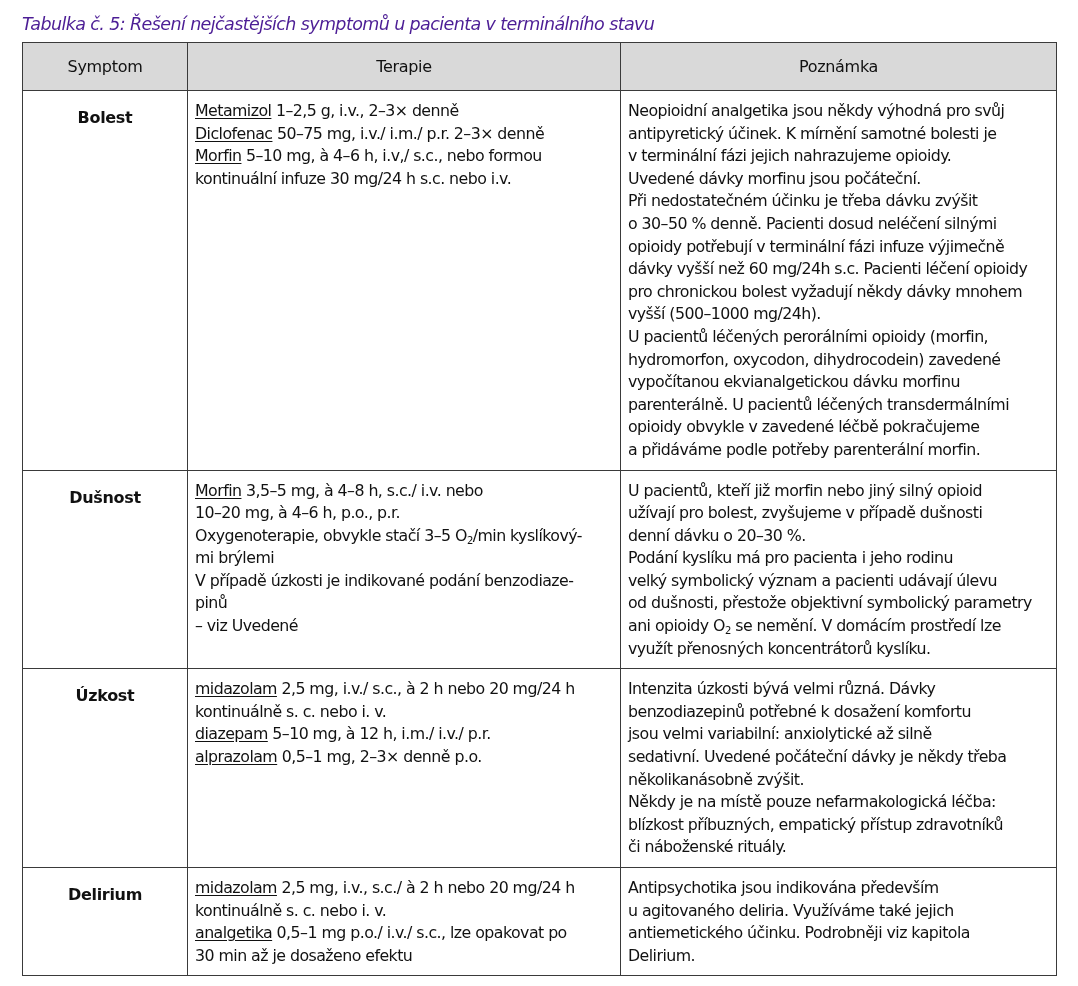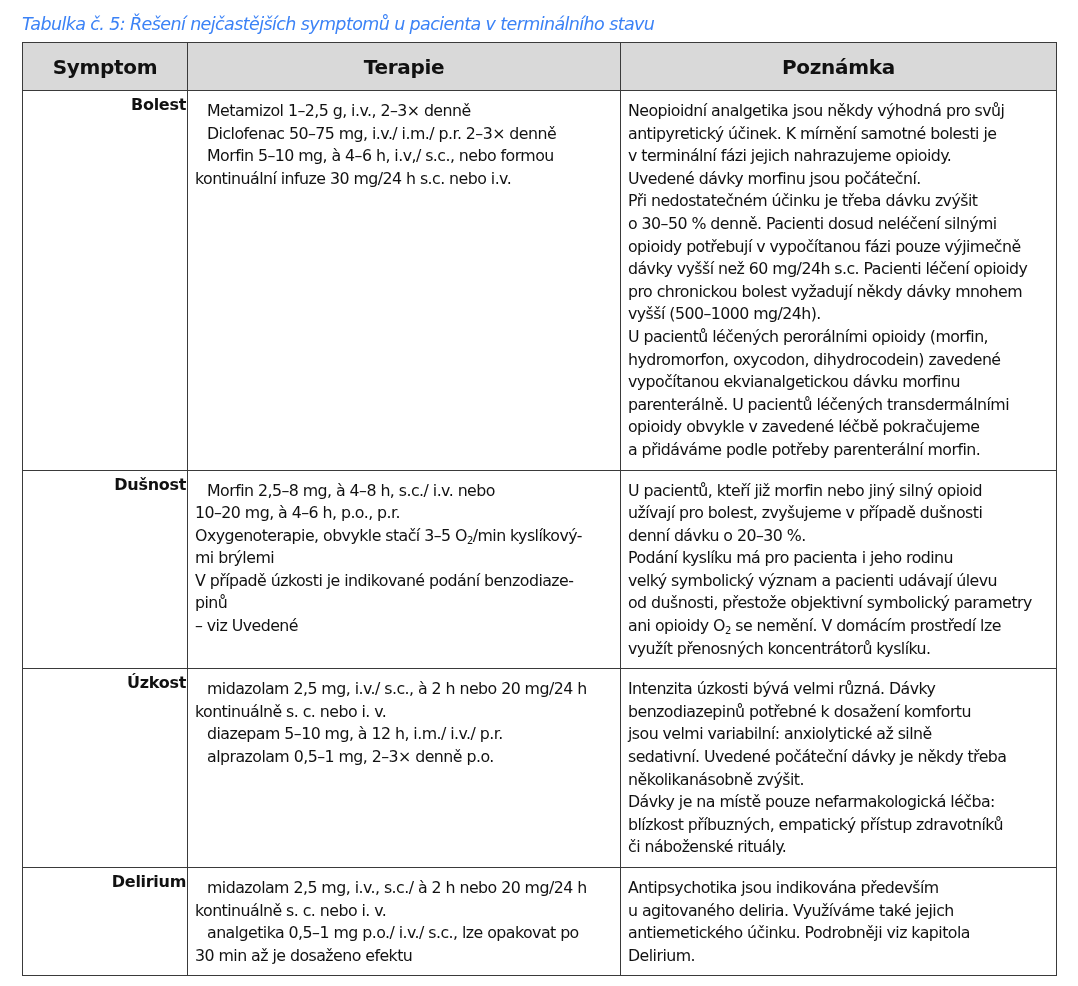--- a/index.html
+++ b/index.html
@@ -3,47 +3,47 @@
   <meta charset="utf-8">
   <style>
     html, body { margin: 0; padding: 0; background: #ffffff; }
     body {
       width: 1078px; height: 986px; position: relative; overflow: hidden;
       font-family: "DejaVu Sans", sans-serif; color: #111111;
     }
     .caption {
       position: absolute; left: 22px; top: 14px;
       font-family: "DejaVu Sans", sans-serif; font-style: italic;
-      font-size: 17.5px; letter-spacing: -0.6px; color: #3b82f6;
+      font-size: 17.5px; letter-spacing: -0.6px; color: #4c1d95;
       white-space: nowrap;
     }
     table.sym {
       position: absolute; left: 22px; top: 42px;
       width: 1034px; border-collapse: collapse; table-layout: fixed;
     }
     table.sym th, table.sym td {
       border: 1.5px solid #3a3a3a; vertical-align: top;
     }
     table.sym th {
       background: #d9d9d9; height: 45px; vertical-align: middle;
-      font-weight: bold; font-size: 20px; letter-spacing: -0.3px; text-align: center;
+      font-weight: normal; font-size: 16px; letter-spacing: -0.3px; text-align: center;
     }
     col.c1 { width: 165px; }
     col.c2 { width: 433px; }
     col.c3 { width: 436px; }
     td.sym-name {
-      text-align: right; font-weight: bold; font-size: 16px;
-      letter-spacing: -0.3px; padding-top: 4px;
+      text-align: center; font-weight: bold; font-size: 16px;
+      letter-spacing: -0.3px; padding-top: 17px;
     }
     td.ther, td.note {
       padding: 9px 6px 8px 7px; font-size: 15.8px; line-height: 22.6px;
       letter-spacing: -0.55px;
     }
     .line { display: block; white-space: nowrap; }
-    .drug { text-underline-offset: 2px; margin-left: 12px; }
+    .drug { text-decoration: underline; text-underline-offset: 2px; }
     sub { font-size: 10px; line-height: 0; vertical-align: -3px; }
   </style>
 </head>
 <body>
 
 <div class="caption">Tabulka č. 5: Řešení nejčastějších symptomů u pacienta v terminálního stavu</div>
 
 <table class="sym">
   <colgroup>
       <col class="c1">
@@ -66,36 +66,36 @@
           <span class="line"><span class="drug">Morfin</span><span> 5–10 mg, à 4–6 h, i.v,/ s.c., nebo formou</span></span>
           <span class="line"><span>kontinuální infuze 30 mg/24 h s.c. nebo i.v.</span></span>
         </td>
         <td class="note">
           <span class="line">Neopioidní analgetika jsou někdy výhodná pro svůj</span>
           <span class="line">antipyretický účinek. K mírnění samotné bolesti je</span>
           <span class="line">v terminální fázi jejich nahrazujeme opioidy.</span>
           <span class="line">Uvedené dávky morfinu jsou počáteční.</span>
           <span class="line">Při nedostatečném účinku je třeba dávku zvýšit</span>
           <span class="line">o 30–50 % denně. Pacienti dosud neléčení silnými</span>
-          <span class="line">opioidy potřebují v vypočítanou fázi pouze výjimečně</span>
+          <span class="line">opioidy potřebují v terminální fázi infuze výjimečně</span>
           <span class="line">dávky vyšší než 60 mg/24h s.c. Pacienti léčení opioidy</span>
           <span class="line">pro chronickou bolest vyžadují někdy dávky mnohem</span>
           <span class="line">vyšší (500–1000 mg/24h).</span>
           <span class="line">U pacientů léčených perorálními opioidy (morfin,</span>
           <span class="line">hydromorfon, oxycodon, dihydrocodein) zavedené</span>
           <span class="line">vypočítanou ekvianalgetickou dávku morfinu</span>
           <span class="line">parenterálně. U pacientů léčených transdermálními</span>
           <span class="line">opioidy obvykle v zavedené léčbě pokračujeme</span>
           <span class="line">a přidáváme podle potřeby parenterální morfin.</span>
         </td>
       </tr>
       <tr>
         <td class="sym-name">Dušnost</td>
         <td class="ther">
-          <span class="line"><span class="drug">Morfin</span><span> 2,5–8 mg, à 4–8 h, s.c./ i.v. nebo</span></span>
+          <span class="line"><span class="drug">Morfin</span><span> 3,5–5 mg, à 4–8 h, s.c./ i.v. nebo</span></span>
           <span class="line"><span>10–20 mg, à 4–6 h, p.o., p.r.</span></span>
           <span class="line"><span>Oxygenoterapie, obvykle stačí 3–5 O</span><sub>2</sub><span>/min kyslíkový-</span></span>
           <span class="line"><span>mi brýlemi</span></span>
           <span class="line"><span>V případě úzkosti je indikované podání benzodiaze-</span></span>
           <span class="line"><span>pinů</span></span>
           <span class="line"><span>– viz Uvedené</span></span>
         </td>
         <td class="note">
           <span class="line">U pacientů, kteří již morfin nebo jiný silný opioid</span>
           <span class="line">užívají pro bolest, zvyšujeme v případě dušnosti</span>
@@ -114,21 +114,21 @@
           <span class="line"><span>kontinuálně s. c. nebo i. v.</span></span>
           <span class="line"><span class="drug">diazepam</span><span> 5–10 mg, à 12 h, i.m./ i.v./ p.r.</span></span>
           <span class="line"><span class="drug">alprazolam</span><span> 0,5–1 mg, 2–3× denně p.o.</span></span>
         </td>
         <td class="note">
           <span class="line">Intenzita úzkosti bývá velmi různá. Dávky</span>
           <span class="line">benzodiazepinů potřebné k dosažení komfortu</span>
           <span class="line">jsou velmi variabilní: anxiolytické až silně</span>
           <span class="line">sedativní. Uvedené počáteční dávky je někdy třeba</span>
           <span class="line">několikanásobně zvýšit.</span>
-          <span class="line">Dávky je na místě pouze nefarmakologická léčba:</span>
+          <span class="line">Někdy je na místě pouze nefarmakologická léčba:</span>
           <span class="line">blízkost příbuzných, empatický přístup zdravotníků</span>
           <span class="line">či náboženské rituály.</span>
         </td>
       </tr>
       <tr>
         <td class="sym-name">Delirium</td>
         <td class="ther">
           <span class="line"><span class="drug">midazolam</span><span> 2,5 mg, i.v., s.c./ à 2 h nebo 20 mg/24 h</span></span>
           <span class="line"><span>kontinuálně s. c. nebo i. v.</span></span>
           <span class="line"><span class="drug">analgetika</span><span> 0,5–1 mg p.o./ i.v./ s.c., lze opakovat po</span></span>

